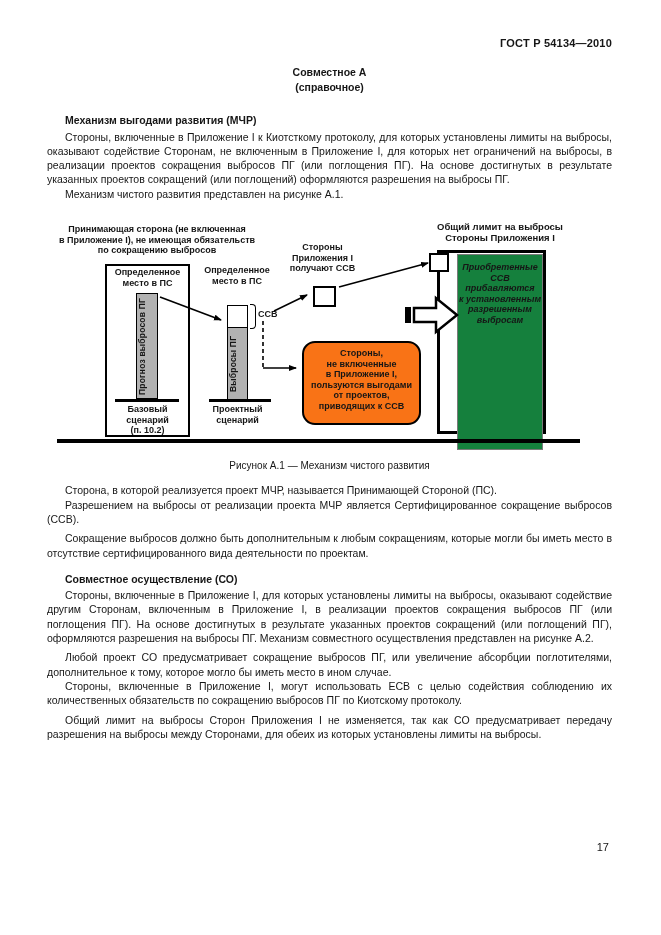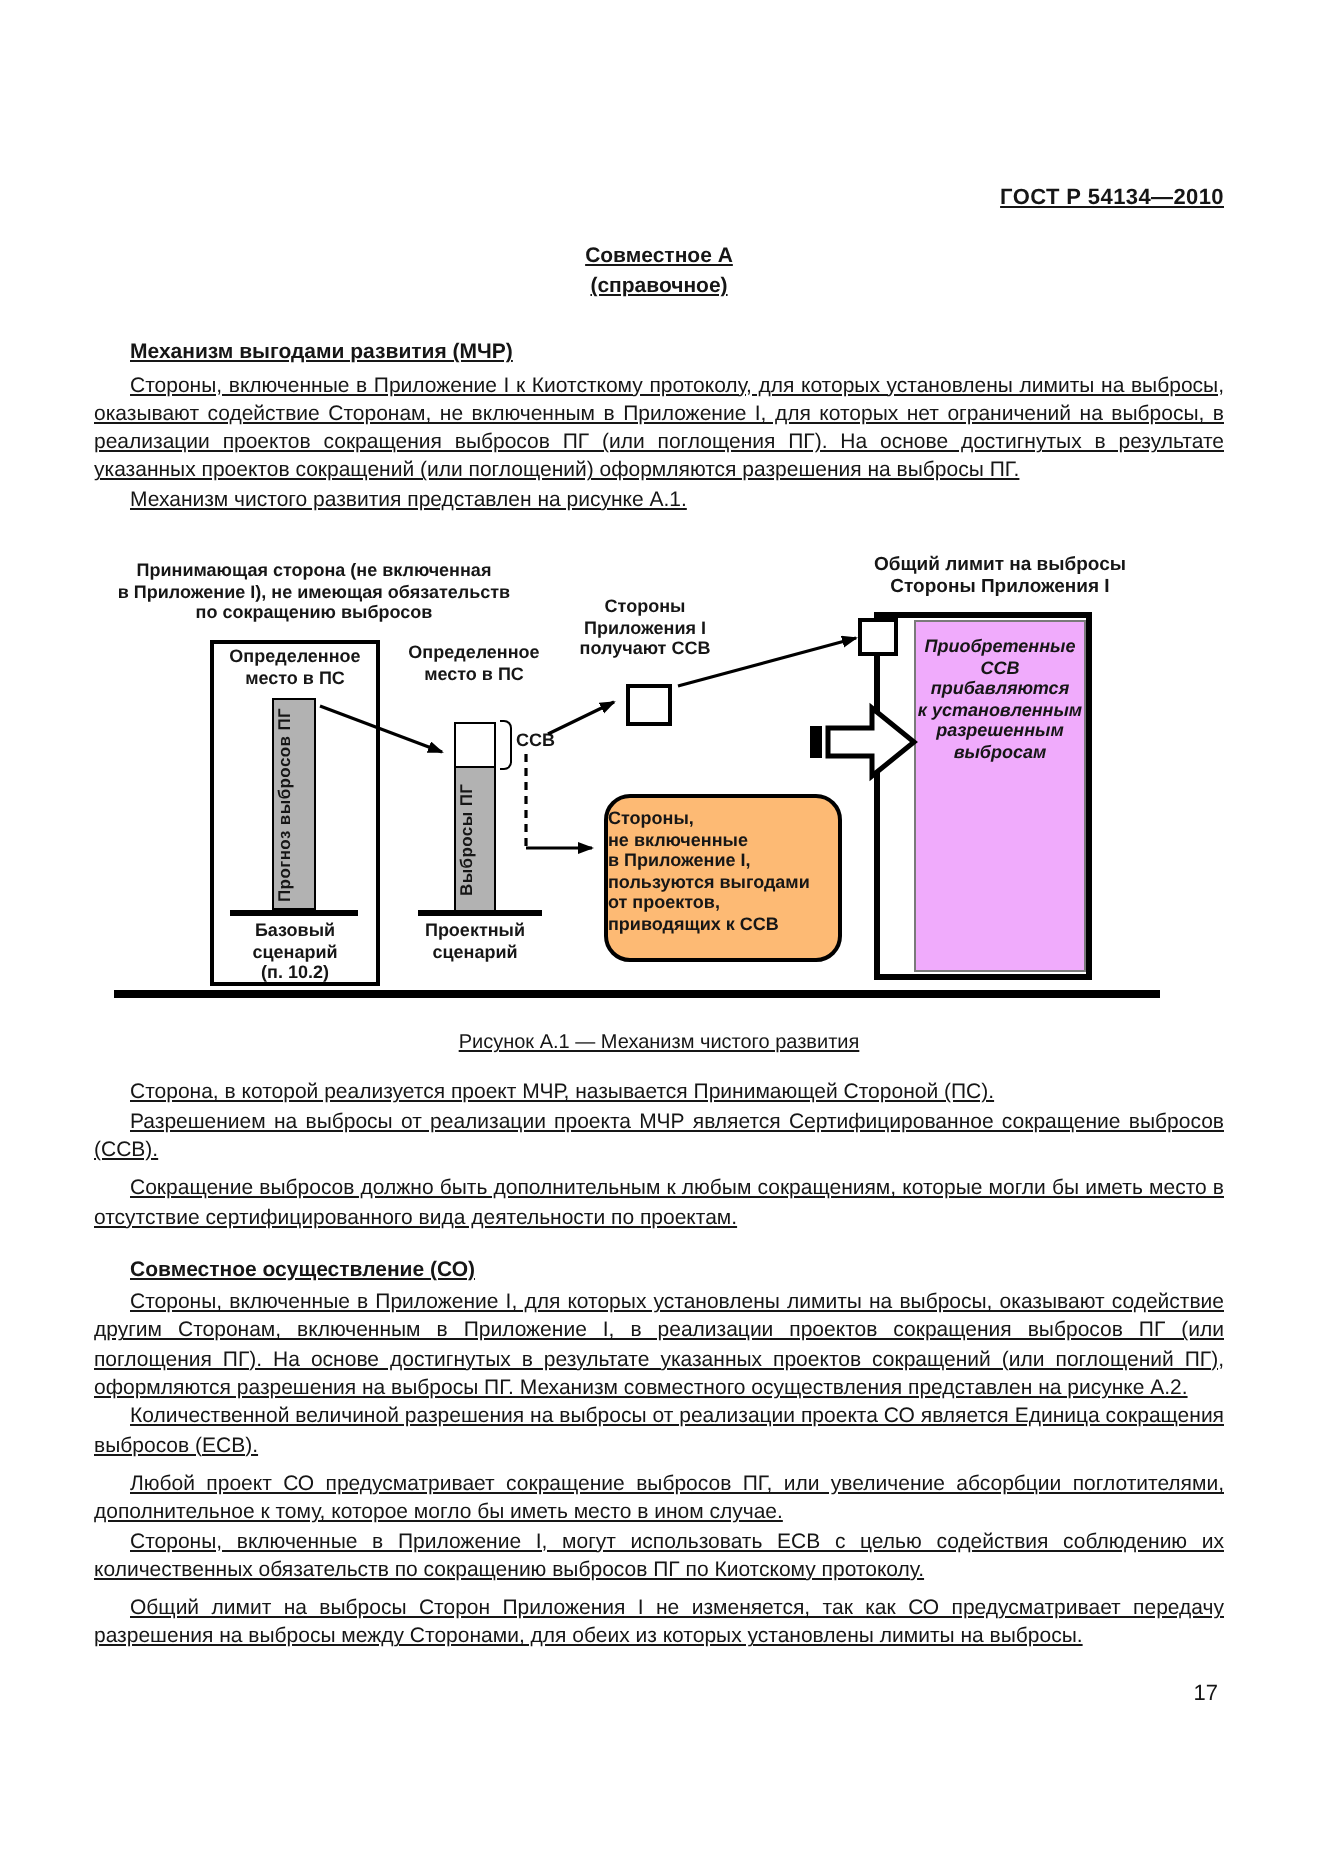--- a/index.html
+++ b/index.html
@@ -1,21 +1,21 @@
 <!DOCTYPE html>
 <html><head>
 <meta charset="utf-8">
 <style>
   html,body{margin:0;padding:0;background:#ffffff;}
   .page{
     position:relative;width:661px;height:935px;background:#fff;
     color:#161616;font-family:"Liberation Sans",sans-serif;
     font-size:10.5px;line-height:14.3px;overflow:hidden;
   }
-  .content{box-sizing:border-box;padding:92px 49px 0 47px;text-decoration:underline;}
+  .content{box-sizing:border-box;padding:36px 49px 0 47px;}
   .gost-header{text-align:right;font-weight:bold;font-size:11px;letter-spacing:.2px;}
   .center{text-align:center;}
   .appendix{margin-top:15px;font-weight:bold;font-size:10.5px;line-height:15px;}
   .doc-title{margin-top:33px;font-weight:bold;font-size:11.5px;}
   .sec-heading{margin:0;margin-top:18px;font-weight:bold;text-indent:18px;}
   p.body{margin:0;text-align:justify;text-indent:18px;}
   p.body.first{margin-top:2px;}
 
   
   .figure{position:relative;margin-left:-47px;margin-top:19px;width:661px;height:232px;
@@ -27,26 +27,26 @@
   .bar.gray{background:#b2b2b2;}
   .bar.white{background:#ffffff;}
   .vtext{display:block;width:100%;height:100%;writing-mode:vertical-rl;transform:rotate(180deg);
          text-align:center;font-size:8.5px;font-weight:bold;letter-spacing:.2px;}
   .ground{position:absolute;background:#000;}
   .cer-bracket{position:absolute;left:250px;top:84px;width:6px;height:25px;box-sizing:border-box;
                border:1.6px solid #000;border-left:none;border-radius:0 4px 4px 0;background:transparent;}
   .sq{position:absolute;box-sizing:border-box;border:2px solid #000;background:#fff;}
   .rightbox{position:absolute;left:437px;top:30px;width:109px;height:184px;
             border:3px solid #000;box-sizing:border-box;background:#fff;}
-  .innerbox{position:absolute;left:457px;top:34px;width:86px;height:176px;box-sizing:border-box;
-            border:1px solid #7a7a7a;background:#f0abfc;padding-top:7px;
+  .innerbox{position:absolute;left:457px;top:34px;width:86px;height:196px;box-sizing:border-box;
+            border:1px solid #7a7a7a;background:#15803d;padding-top:7px;
             font-style:italic;text-align:center;white-space:pre-line;}
   .roundbox{position:absolute;left:302px;top:121px;width:119px;height:84px;box-sizing:border-box;
-            border:2.5px solid #000;border-radius:13px;background:#fdba74;padding-top:5px;
-            white-space:pre-line;}
+            border:2.5px solid #000;border-radius:13px;background:#f97316;padding-top:5px;
+            text-align:center;white-space:pre-line;}
   .arrows{position:absolute;left:0;top:0;pointer-events:none;}
   .arrows line{stroke:#000;stroke-width:1.6;}
   .fig-caption{text-align:center;font-size:10px;margin-top:7px;margin-bottom:10px;}
   .page-number{position:absolute;top:840px;right:52px;font-size:11px;}
   .gap{height:5px;}
 </style>
 </head>
 <body>
 
 <div class="page">
@@ -139,21 +139,20 @@
 
     <div class="fig-caption">Рисунок А.1 — Механизм чистого развития</div>
 
     <p class="body">Сторона, в которой реализуется проект МЧР, называется Принимающей Стороной (ПС).</p>
     <p class="body">Разрешением на выбросы от реализации проекта МЧР является Сертифицированное сокращение выбросов (ССВ).</p>
     <div class="gap"></div>
     <p class="body">Сокращение выбросов должно быть дополнительным к любым сокращениям, которые могли бы иметь место в отсутствие сертифицированного вида деятельности по проектам.</p>
 
     <p class="sec-heading" style="margin-top:12px;">Совместное осуществление (СО)</p>
     <p class="body first">Стороны, включенные в Приложение I, для которых установлены лимиты на выбросы, оказывают содействие другим Сторонам, включенным в Приложение I, в реализации проектов сокращения выбросов ПГ (или поглощения ПГ). На основе достигнутых в результате указанных проектов сокращений (или поглощений ПГ), оформляются разрешения на выбросы ПГ. Механизм совместного осуществления представлен на рисунке А.2.</p>
-    <p class="body">Количественной величиной разрешения на выбросы от реализации проекта СО является Единица сокращения выбросов (ЕСВ).</p>
     <div class="gap"></div>
     <p class="body">Любой проект СО предусматривает сокращение выбросов ПГ, или увеличение абсорбции поглотителями, дополнительное к тому, которое могло бы иметь место в ином случае.</p>
     <p class="body">Стороны, включенные в Приложение I, могут использовать ЕСВ с целью содействия соблюдению их количественных обязательств по сокращению выбросов ПГ по Киотскому протоколу.</p>
     <div class="gap"></div>
     <p class="body">Общий лимит на выбросы Сторон Приложения I не изменяется, так как СО предусматривает передачу разрешения на выбросы между Сторонами, для обеих из которых установлены лимиты на выбросы.</p>
 
   </div>
 
   <div class="page-number">17</div>
 </div>

